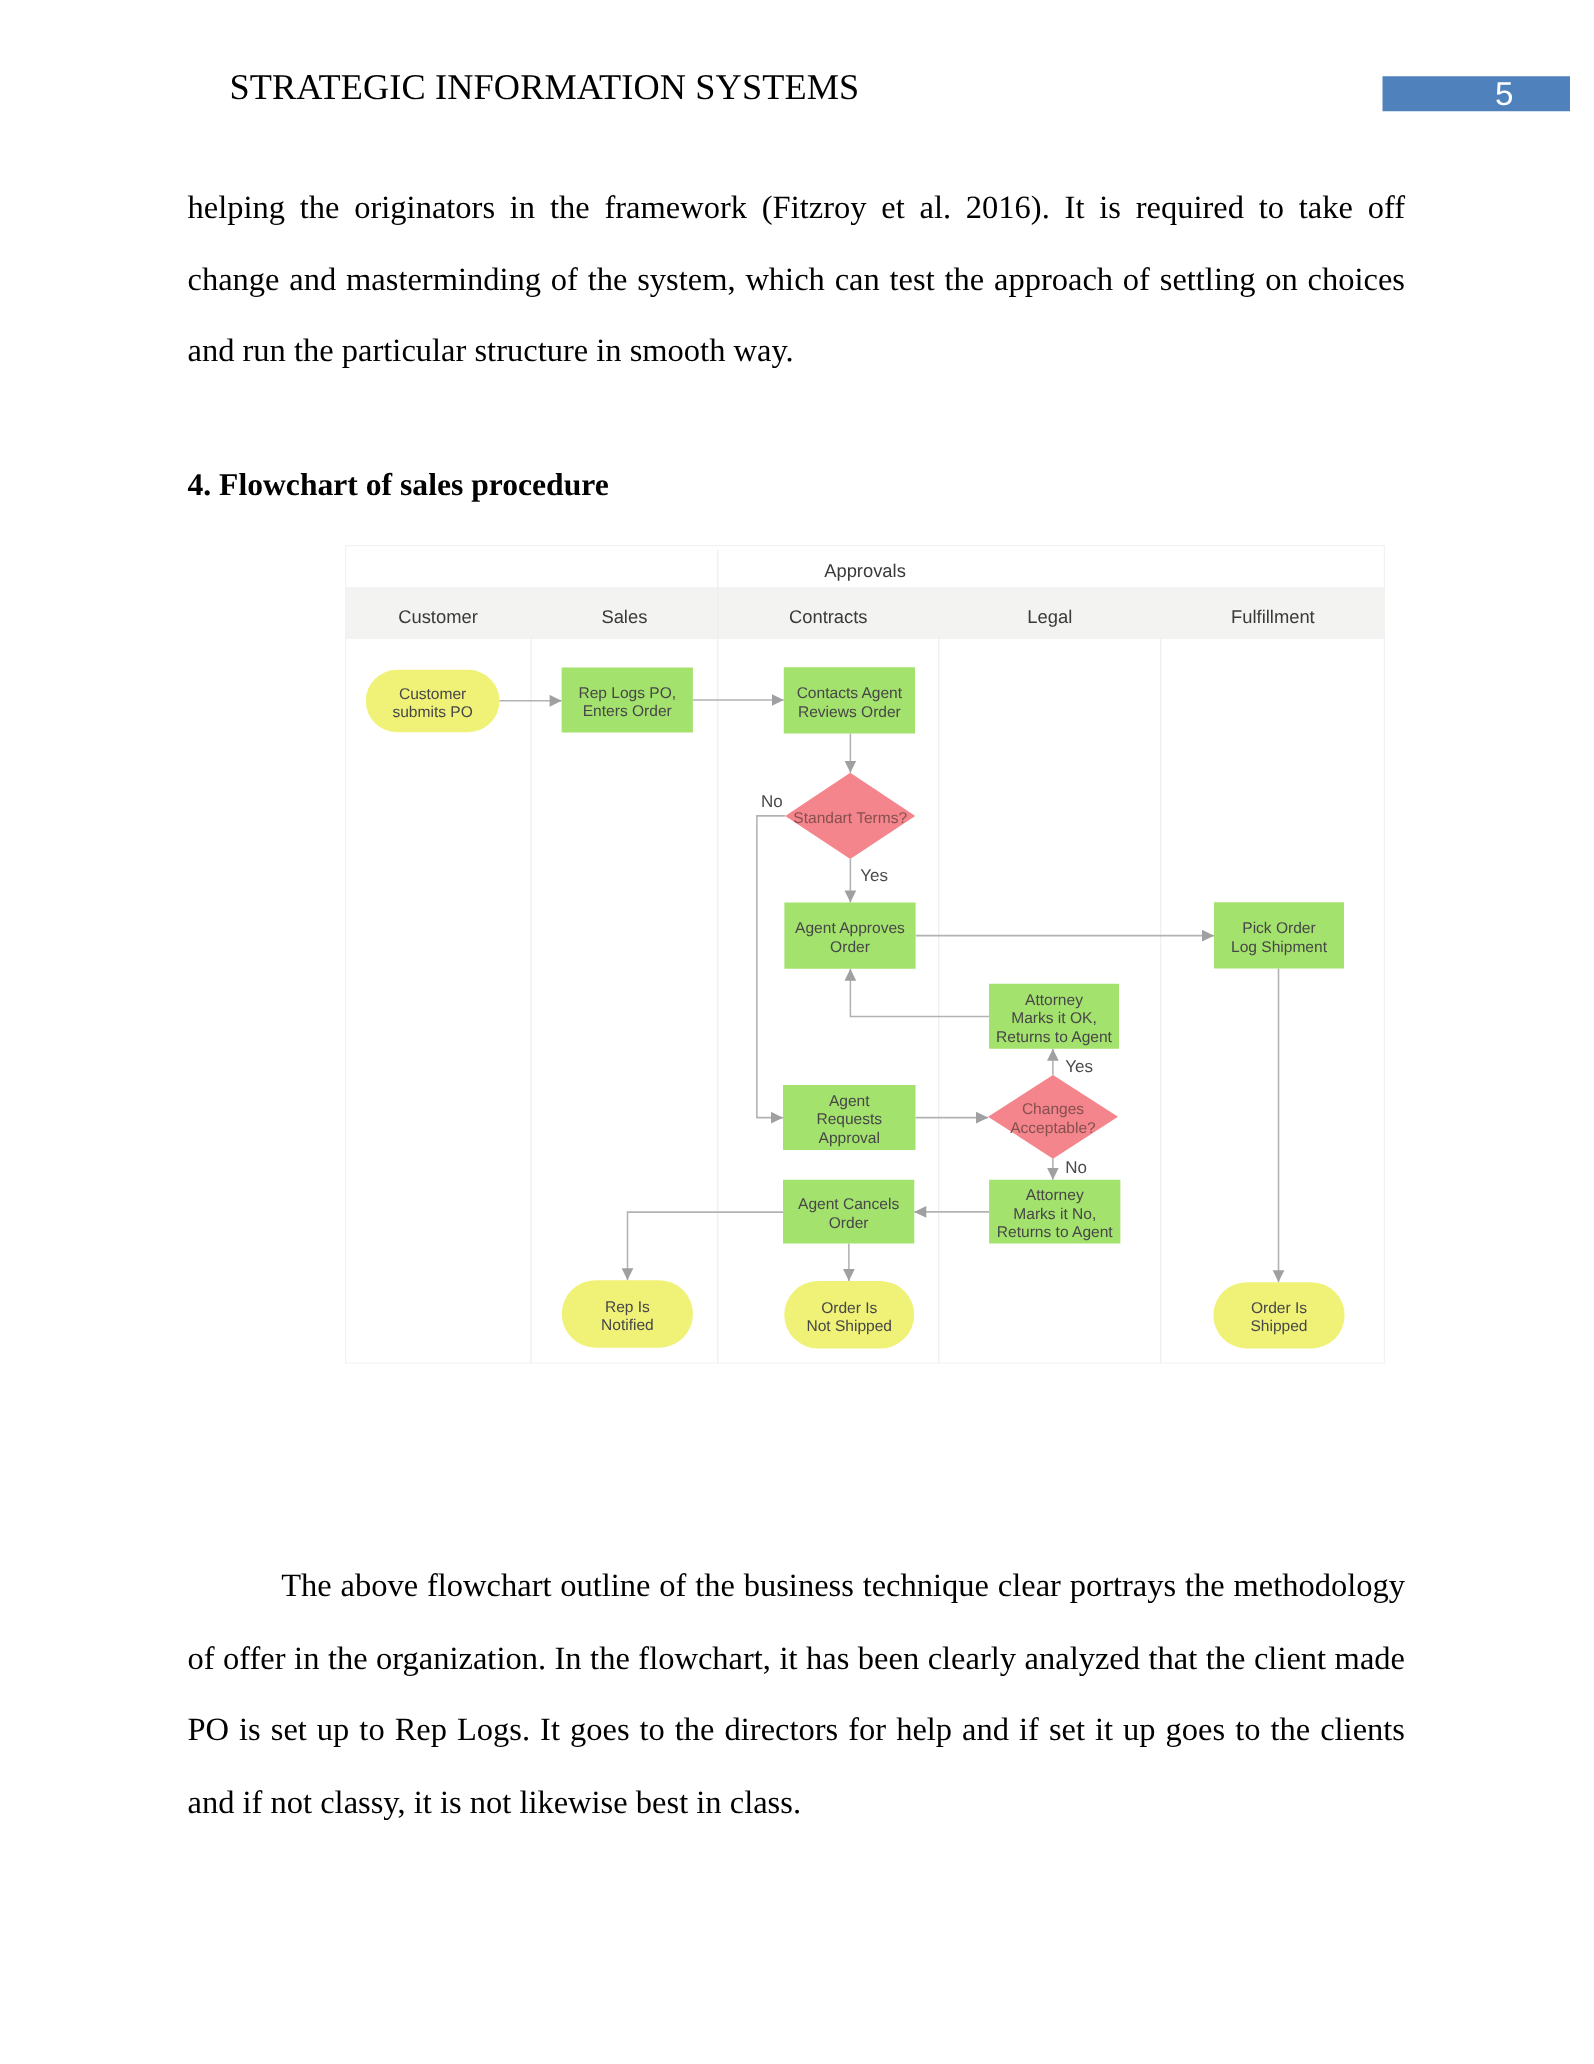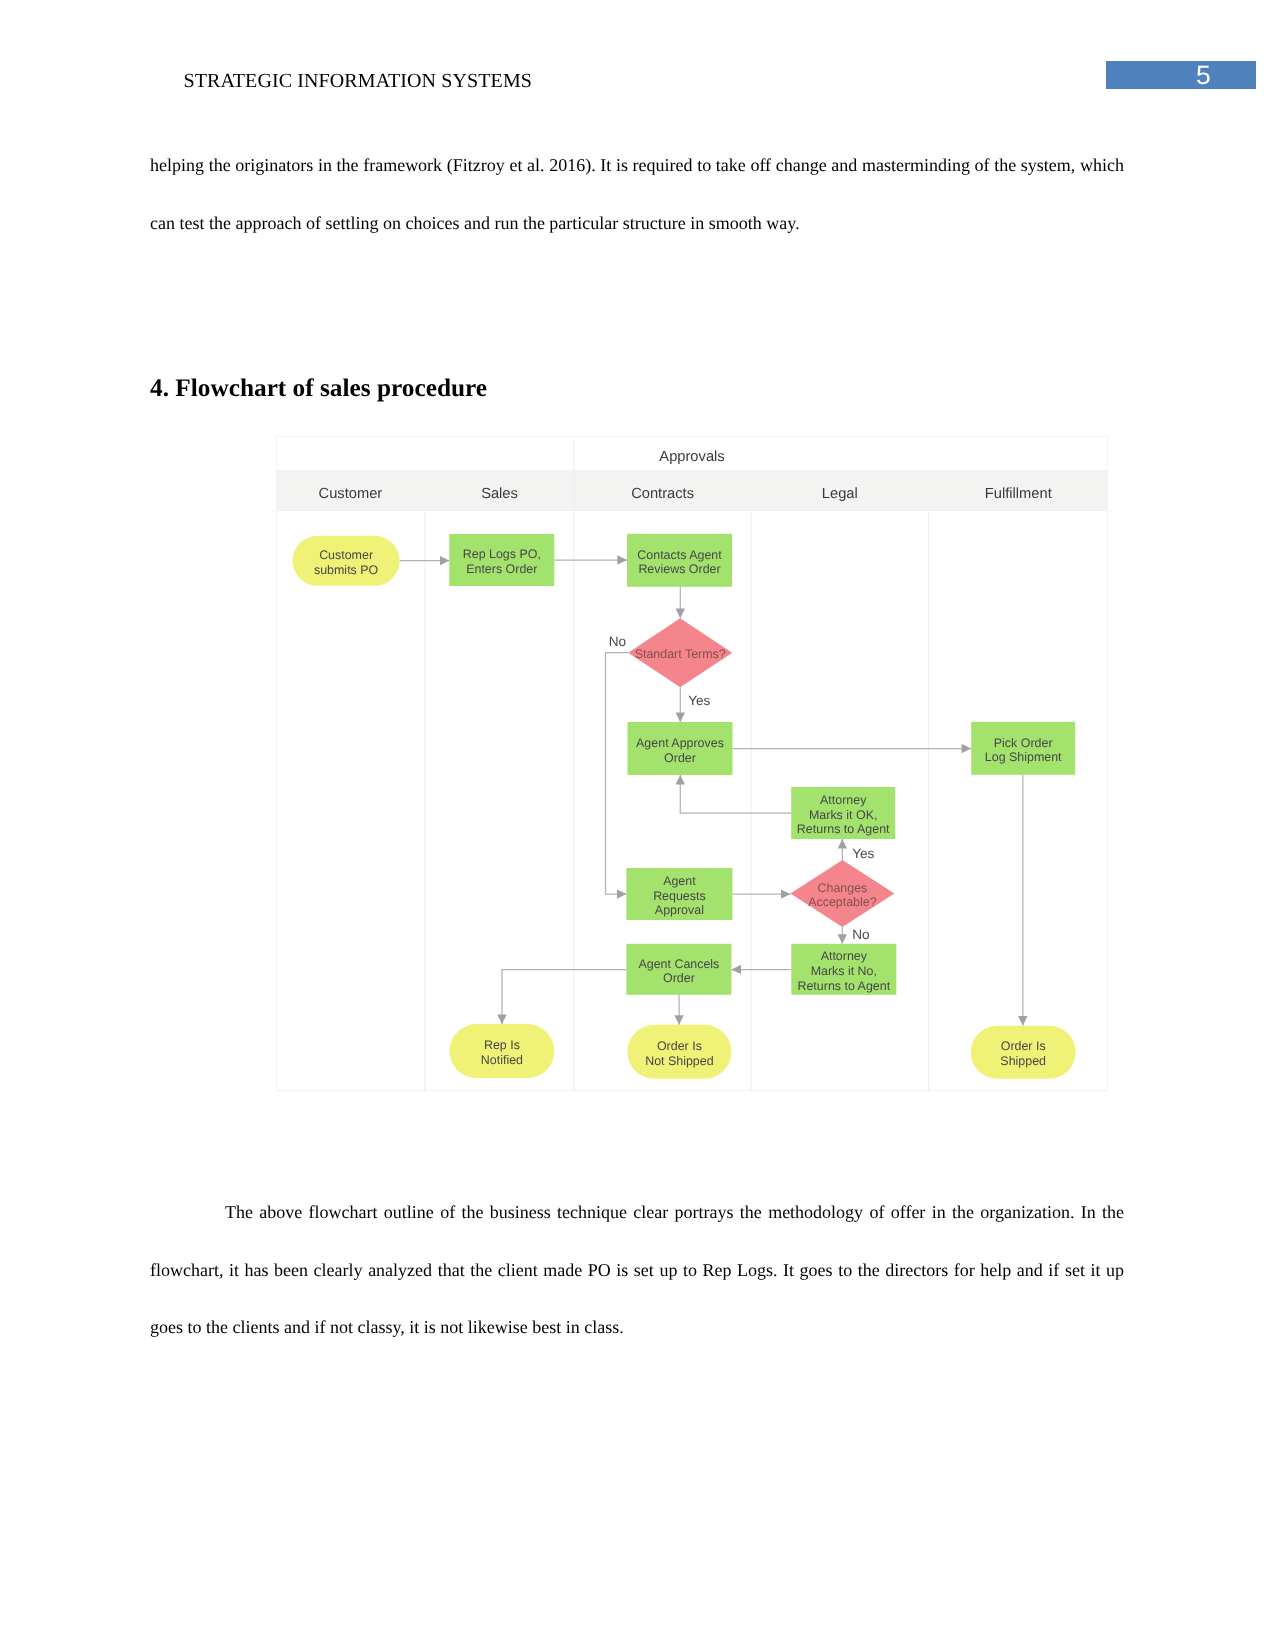--- a/index.html
+++ b/index.html
@@ -4,32 +4,32 @@
 <title>Strategic Information Systems</title>
 <style>
   html,body{margin:0;padding:0;background:#ffffff;}
   body{width:1275px;height:1651px;position:relative;
        font-family:"Liberation Serif",serif;color:#000000;
        -webkit-font-smoothing:antialiased;text-rendering:geometricPrecision;}
   .page{position:absolute;left:0;top:0;width:1275px;height:1651px;background:#fff;overflow:hidden;
         will-change:transform;}
 
   
-  .hdr-title{position:absolute;left:183.5px;top:66px;font-size:20px;line-height:30px;
+  .hdr-title{position:absolute;left:183.5px;top:55px;font-size:29px;line-height:30px;
              letter-spacing:.1px;white-space:nowrap;}
   .page-badge{position:absolute;left:1106px;top:61px;width:150px;height:28px;
               background:#4F82BC;}
   .page-badge .num{position:absolute;left:90px;top:-0.5px;font-size:26.5px;line-height:28px;
                    color:#ffffff;font-family:"Liberation Sans",sans-serif;}
 
   
-  .para{position:absolute;left:150px;width:974px;font-size:18px;line-height:57.5px;
+  .para{position:absolute;left:150px;width:974px;font-size:26px;line-height:57.5px;
         text-align:justify;text-justify:inter-word;}
   #para1{top:137px;}
-  #para3{top:1184px;text-indent:75px;}
+  #para3{top:1240px;text-indent:75px;}
   .h-sec{position:absolute;left:150px;font-size:25.3px;font-weight:bold;line-height:30px;}
   #sec4{top:373px;}
 
   
   .chart{position:absolute;left:276px;top:436px;width:832px;height:655px;}
   .chart svg{display:block;filter:blur(0.5px);}
   .fc-band{font-family:"Liberation Sans",sans-serif;font-size:14.7px;fill:#3a3a3a;}
   .fc-lane{font-family:"Liberation Sans",sans-serif;font-size:14.7px;fill:#3a3a3a;}
   .fc-ntext{font-family:"Liberation Sans",sans-serif;font-size:12.45px;fill:#474747;}
   .fc-ntext.on-pink{fill:#86504f;}

